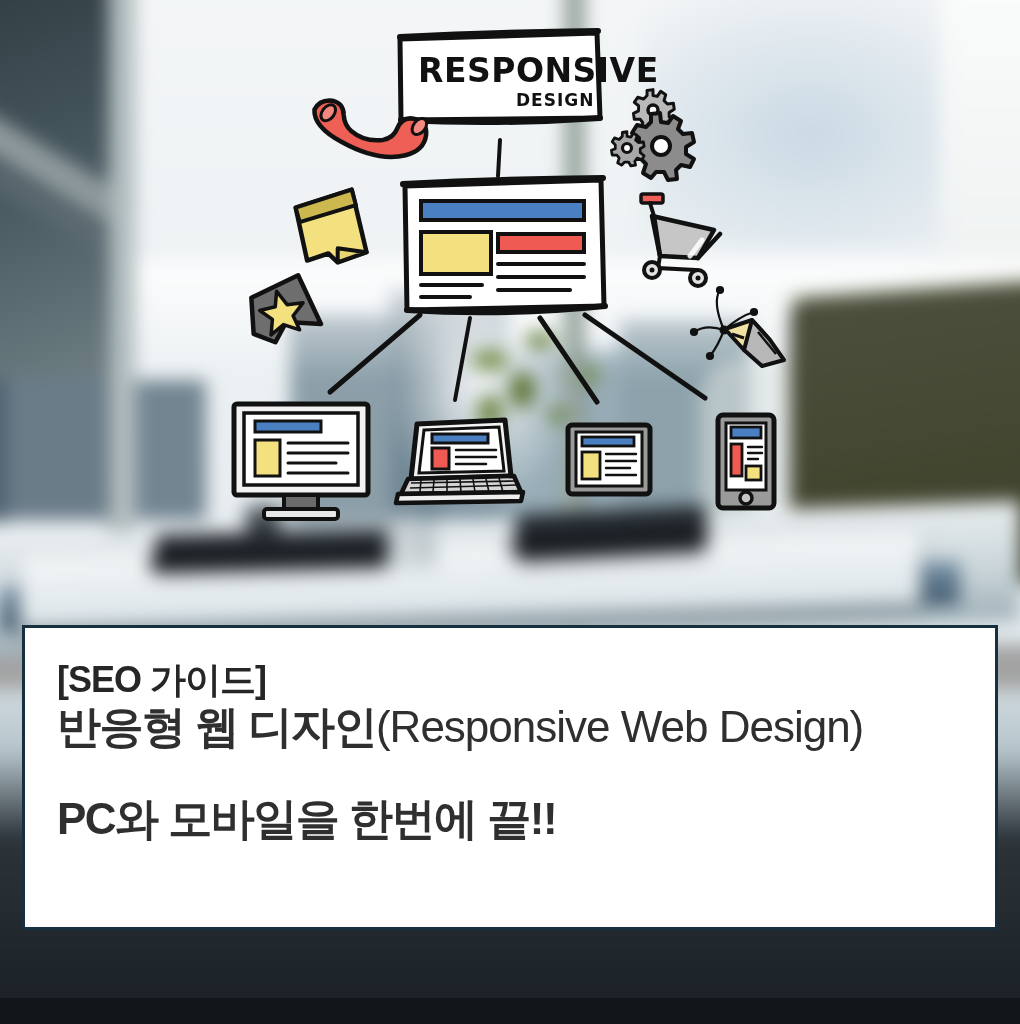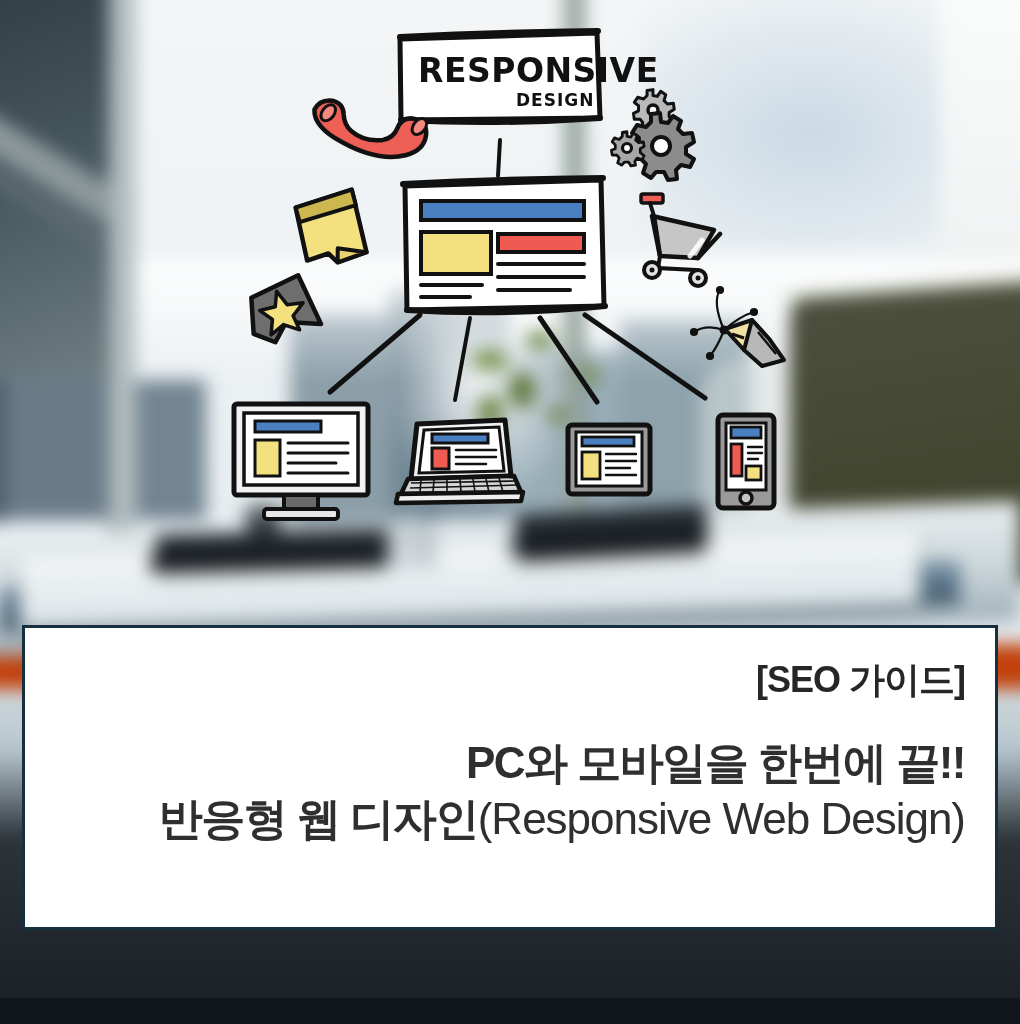--- a/index.html
+++ b/index.html
@@ -4,21 +4,21 @@
 <style>
   * { margin:0; padding:0; box-sizing:border-box; }
   html,body{ background:#11161a; }
   body{
     font-family:"Liberation Sans","DejaVu Sans",sans-serif;
   }
   #poster{
     position:relative;
     width:1020px; height:1024px;
     overflow:hidden;
-    background:#c2410c;
+    background:#a3a3a3;
   }
 
   
   .photo{ position:absolute; inset:0; overflow:hidden; }
   .photo-blurwrap{ position:absolute; inset:-40px; filter:blur(9px); }
 
   .sky{
     position:absolute; left:0; top:0; width:100%; height:62%;
     background:linear-gradient(180deg,#f4f6f7 0%,#eef2f4 45%,#e4ebee 100%);
   }
@@ -157,21 +157,20 @@
   
   .illo{ position:absolute; left:0; top:0; width:1020px; height:640px; }
 
   
   .card{
     position:absolute;
     left:22px; top:625px; width:976px; height:305px;
     background:#ffffff;
     border:3px solid #17303f;
     padding:34px 30px 0 32px;
-    text-align:right;
   }
   .kicker{
     font-size:36px; font-weight:bold; color:#262626;
     letter-spacing:-1px; line-height:1;
   }
   .headline{
     margin-top:34px;
     font-size:72px; font-weight:bold; color:#2b2b2b;
     letter-spacing:-2.5px; line-height:1;
     white-space:nowrap;
@@ -410,18 +409,18 @@
         <line x1="748" y1="447" x2="762" y2="447"></line>
         <line x1="748" y1="453" x2="762" y2="453"></line>
         <line x1="748" y1="459" x2="758" y2="459"></line>
       </g>
       <circle cx="746" cy="498" r="6" fill="#c4c4c4" stroke="#111" stroke-width="3.5"></circle>
     </g>
   </svg>
 
   <div class="card">
     <div class="kicker">[SEO 가이드]</div>
+    <div class="sub sub2"><span>반응형 웹 디자인</span><span class="en">(Responsive Web Design)</span></div>
     <div class="sub sub1">PC와 모바일을 한번에 끝!!</div>
-    <div class="sub sub2"><span>반응형 웹 디자인</span><span class="en">(Responsive Web Design)</span></div>
   </div>
 
   <div class="bottombar"></div>
 </div>
 
 </body></html>

